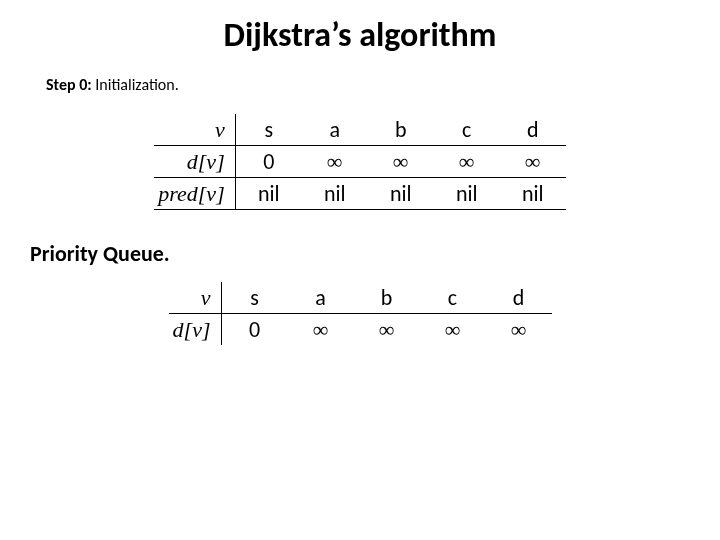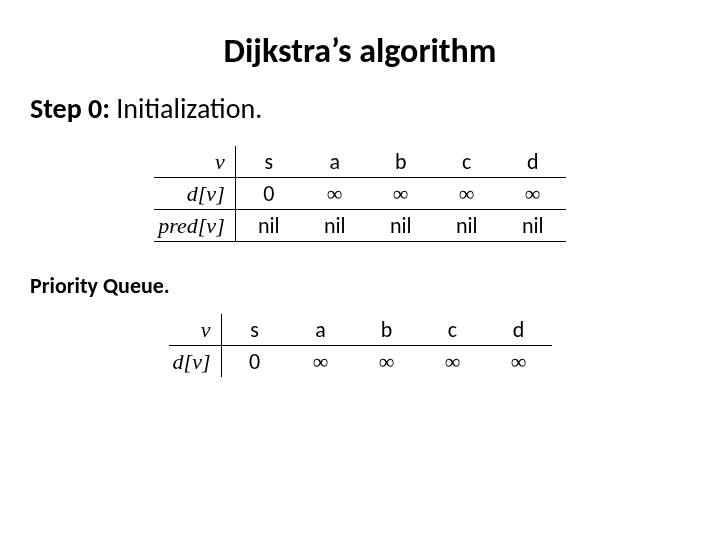--- a/index.html
+++ b/index.html
@@ -5,31 +5,31 @@
   body {
     margin: 0;
     padding: 0;
     width: 720px;
     height: 540px;
     font-family: Calibri, Arial, sans-serif;
     background: #fff;
     color: #000;
   }
   .slide {
-    padding: 20px 30px;
+    padding: 4px 30px;
   }
   .title {
     text-align: center;
     font-weight: bold;
     font-size: 34px;
     margin: 10px 0 20px 0;
   }
   .step-line {
-    font-size: 28px;
-    margin: 0 0 20px 0;
+    font-size: 16px;
+    margin: 0 0 20px 16px;
   }
   .step-line .step-label {
     font-weight: bold;
   }
   .pq-line {
     font-size: 22px;
     font-weight: bold;
     margin: 30px 0 15px 0;
   }
   .tbl-wrap {

